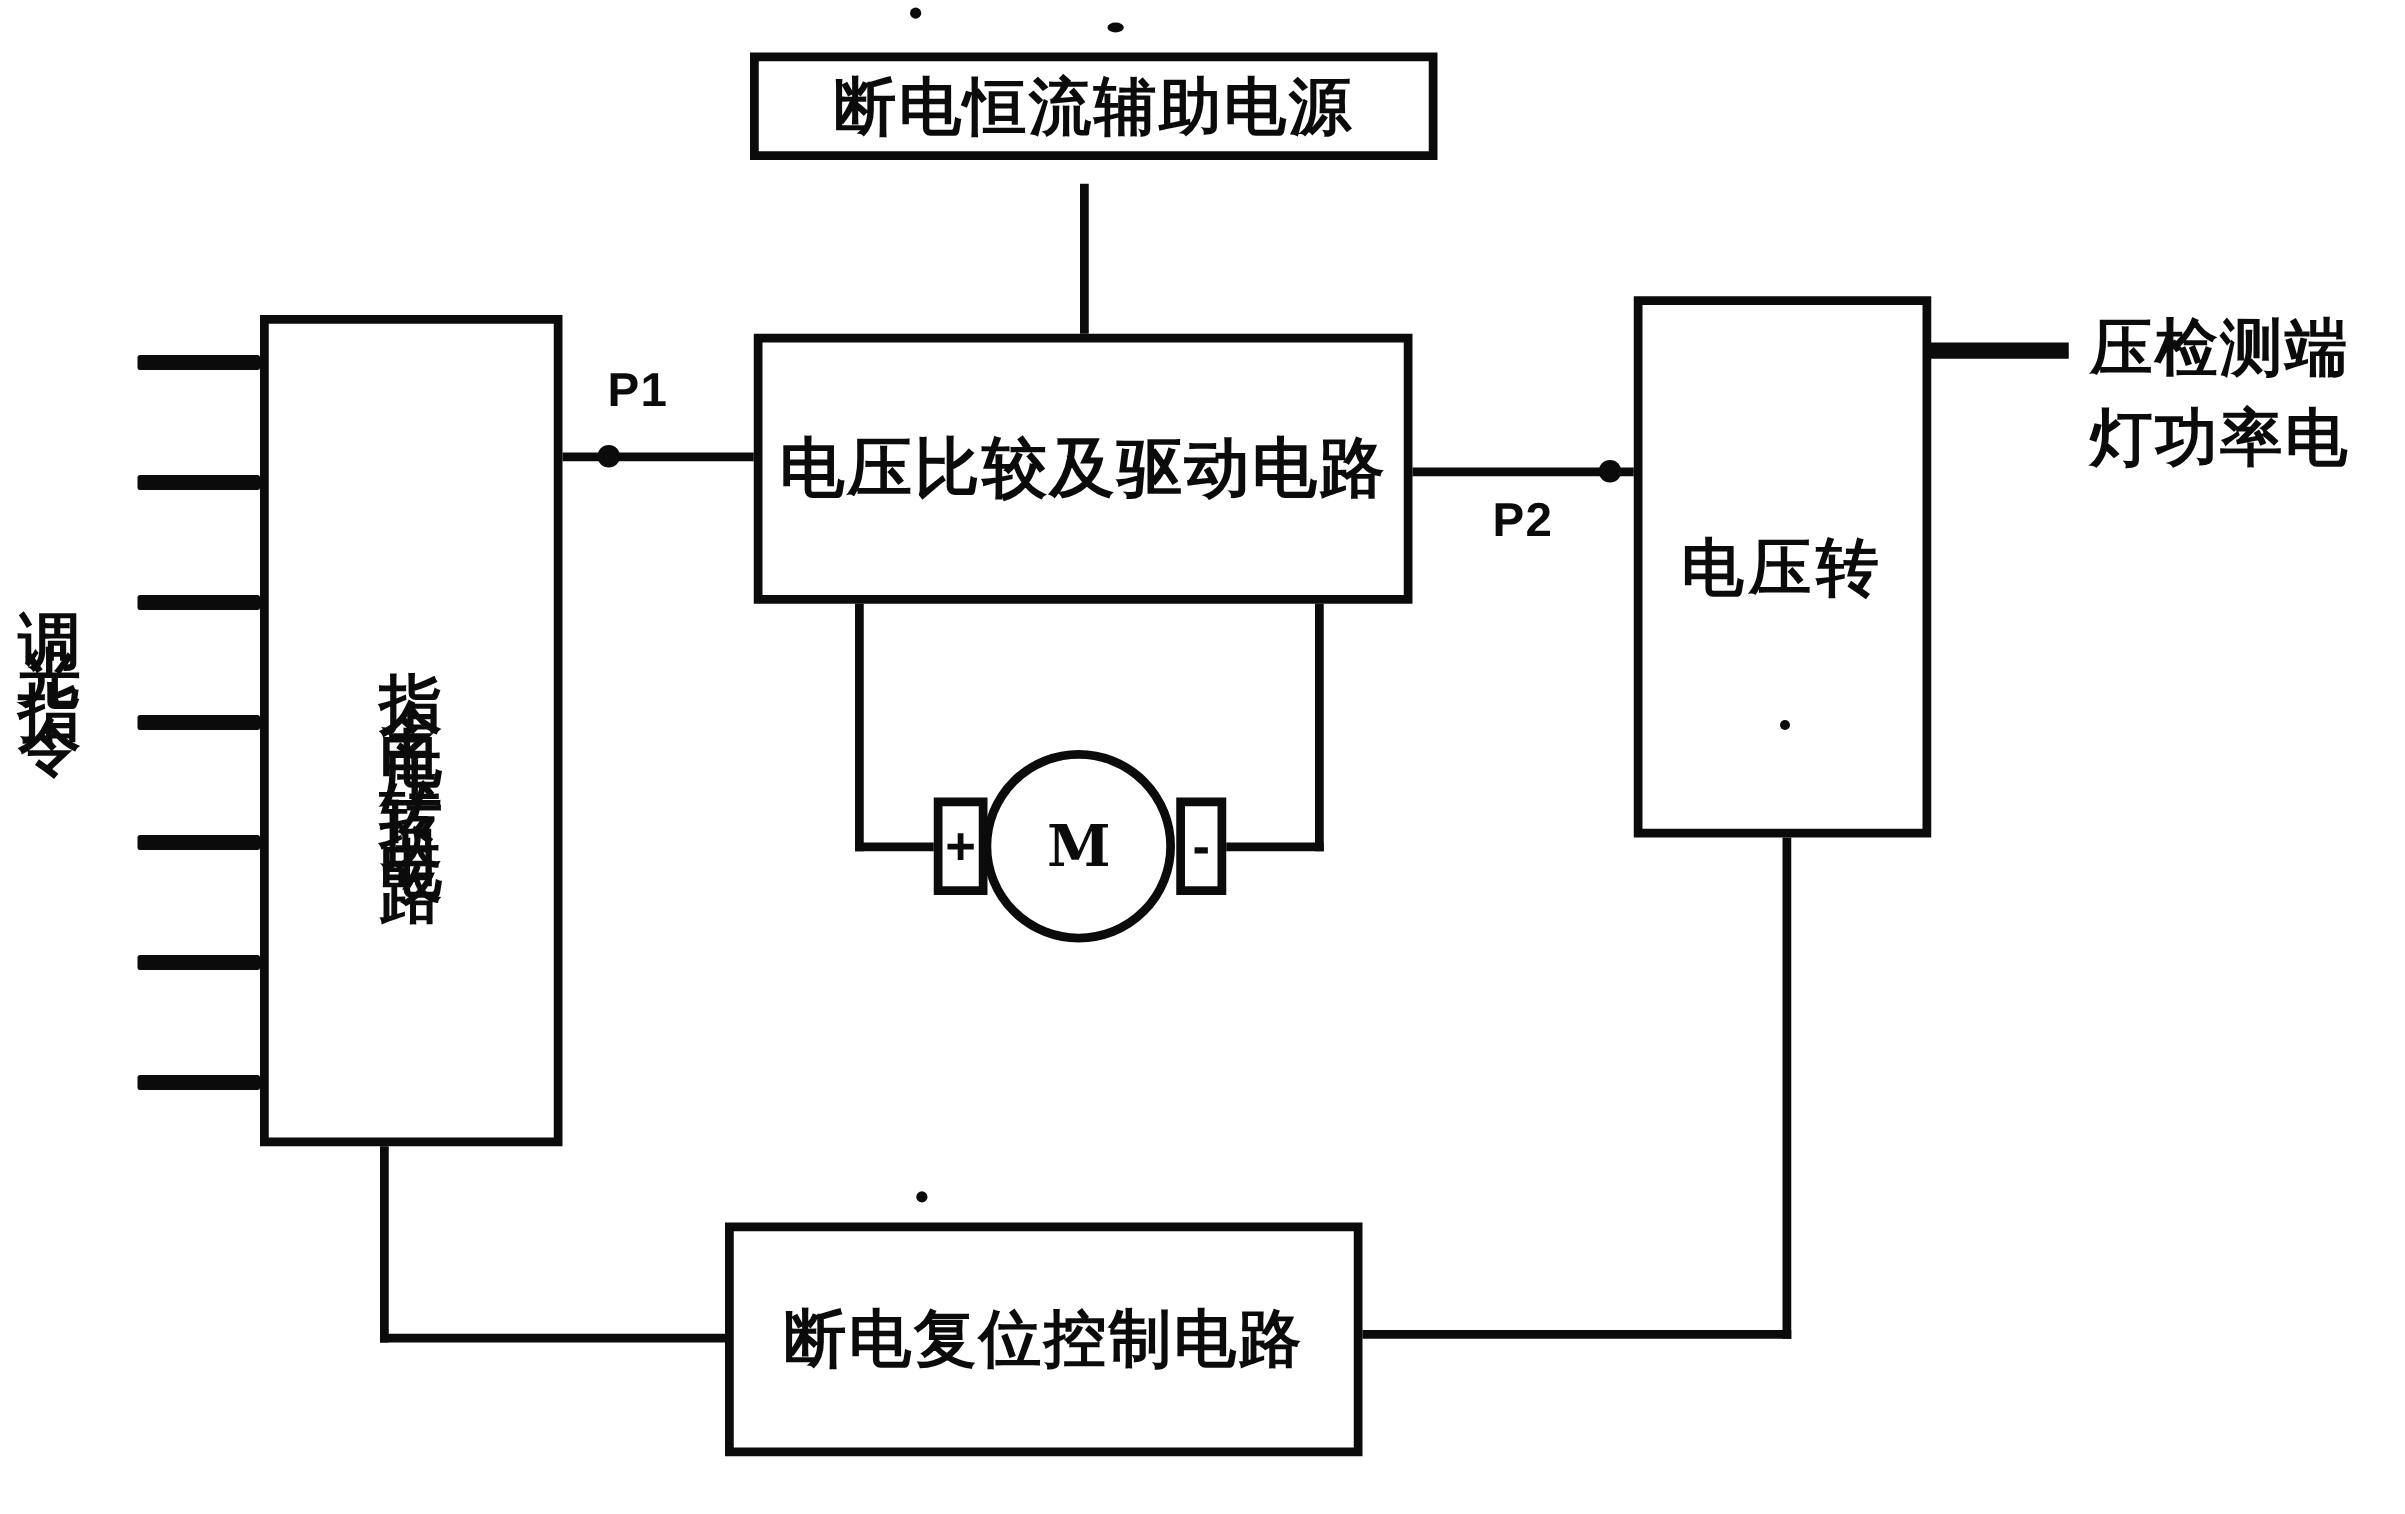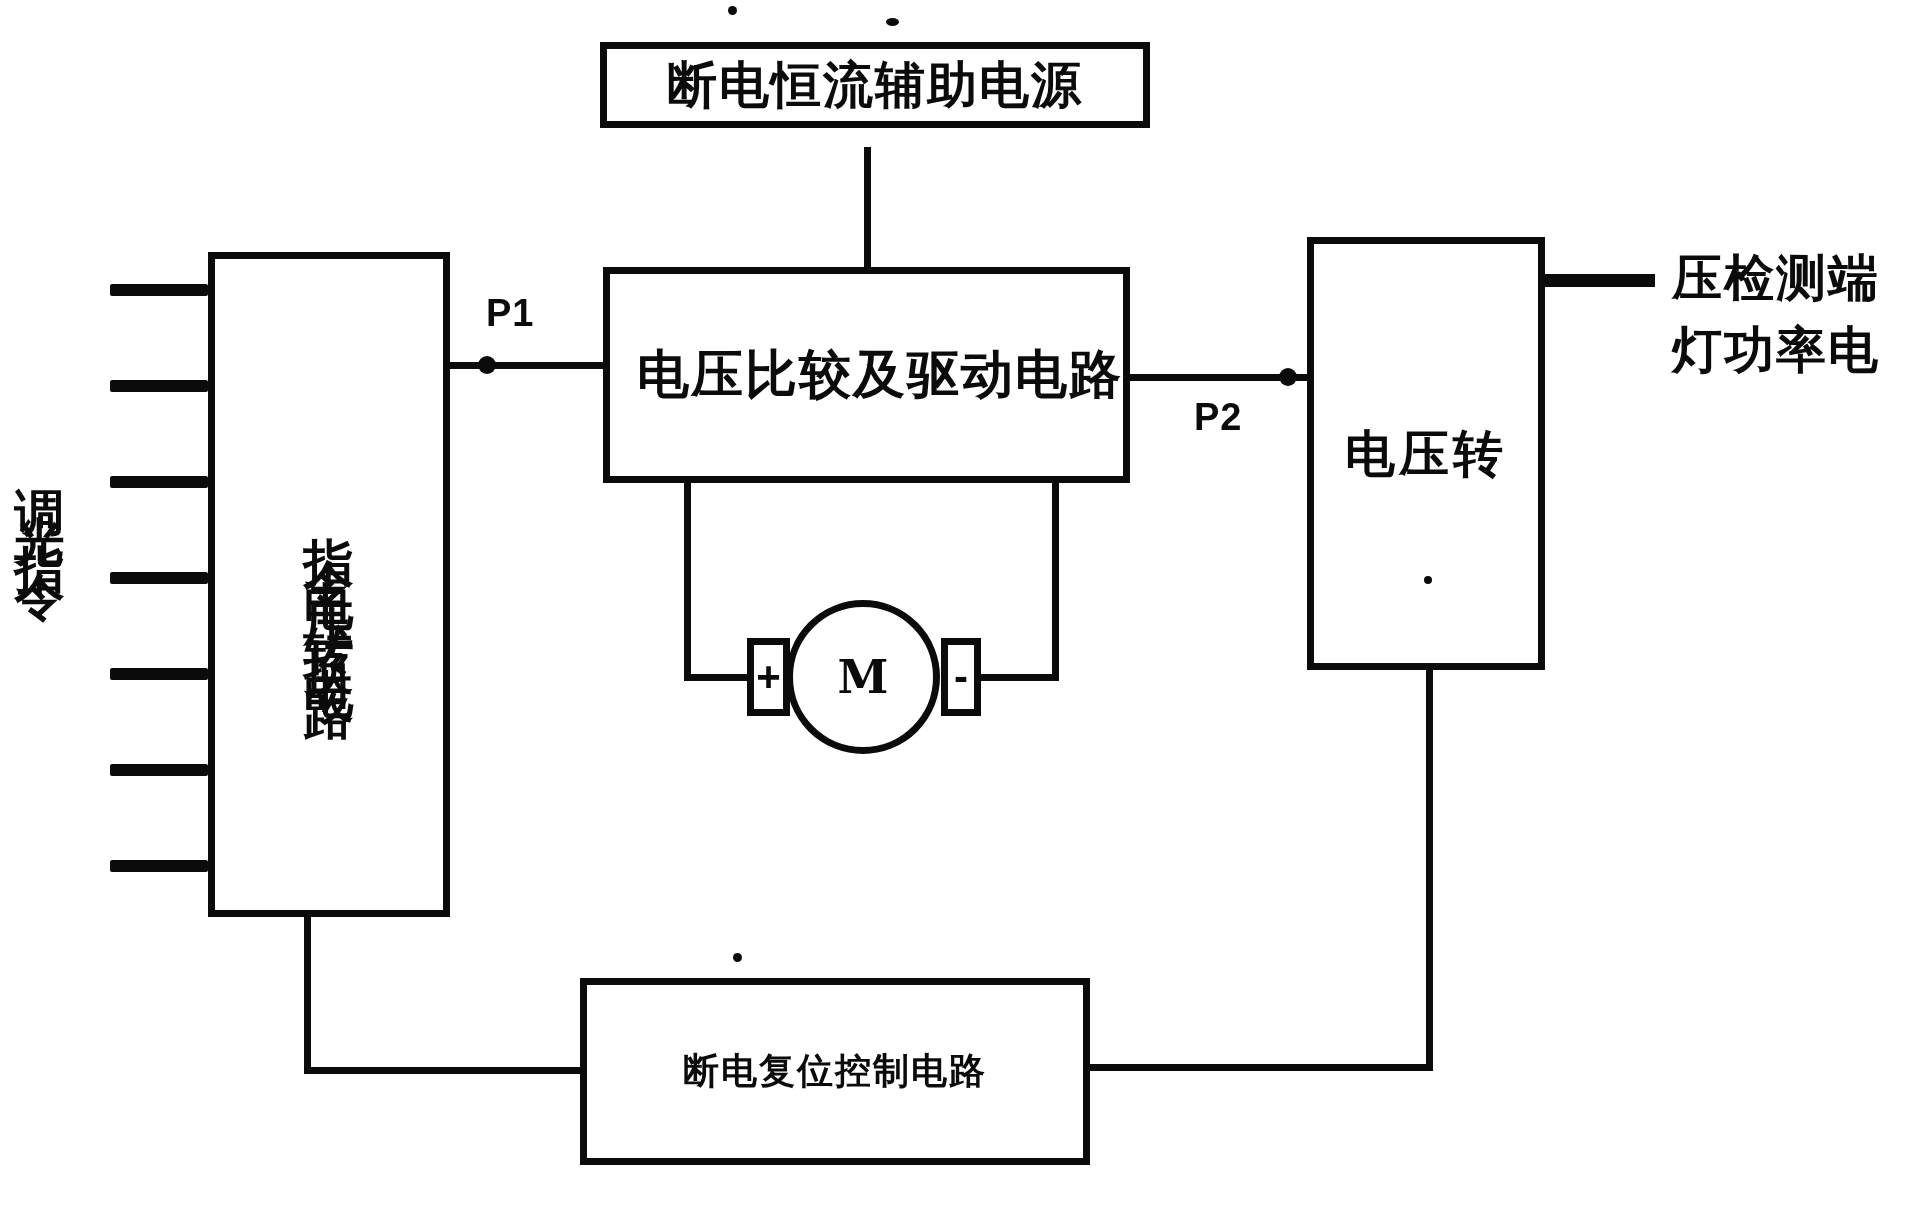--- a/index.html
+++ b/index.html
@@ -7,27 +7,27 @@
     position:relative;width:1924px;height:1211px;background:var(--paper,#fff);
     font-family:"Liberation Sans",sans-serif;color:var(--ink,#0b0b0b);overflow:hidden;
   }
   .box{
     position:absolute;box-sizing:border-box;border:7px solid var(--ink,#0b0b0b);
     background:var(--paper,#fff);display:flex;align-items:center;justify-content:center;
   }
   .box-label{font-weight:bold;letter-spacing:2px;white-space:nowrap;}
   .top-box{left:600px;top:42px;width:550px;height:86px;}
   .top-box .box-label{font-size:50px;}
-  .mid-box{left:603px;top:267px;width:527px;height:216px;justify-content:flex-end;}
+  .mid-box{left:603px;top:267px;width:527px;height:216px;}
   .mid-box .box-label{font-size:52px;}
   .left-box{left:208px;top:252px;width:242px;height:665px;}
   .right-box{left:1307px;top:237px;width:238px;height:433px;flex-direction:column;}
   .right-box .line{font-size:50px;font-weight:bold;line-height:70px;letter-spacing:4px;white-space:nowrap;}
   .bottom-box{left:580px;top:978px;width:510px;height:187px;}
-  .bottom-box .box-label{font-size:36px;}
+  .bottom-box .box-label{font-size:50px;}
   .v-label{
     writing-mode:vertical-rl;text-orientation:upright;
     font-size:50px;font-weight:bold;letter-spacing:22px;line-height:54px;
   }
   .wire{position:absolute;background:var(--ink,#0b0b0b);}
   .tick{position:absolute;left:110px;width:98px;height:12px;background:var(--ink,#0b0b0b);border-radius:2px;}
   .node-dot{position:absolute;width:18px;height:18px;border-radius:50%;background:var(--ink,#0b0b0b);}
   .node-label{position:absolute;font-size:38px;font-weight:bold;letter-spacing:1px;}
   .dim-label{
     position:absolute;left:12px;top:448px;

